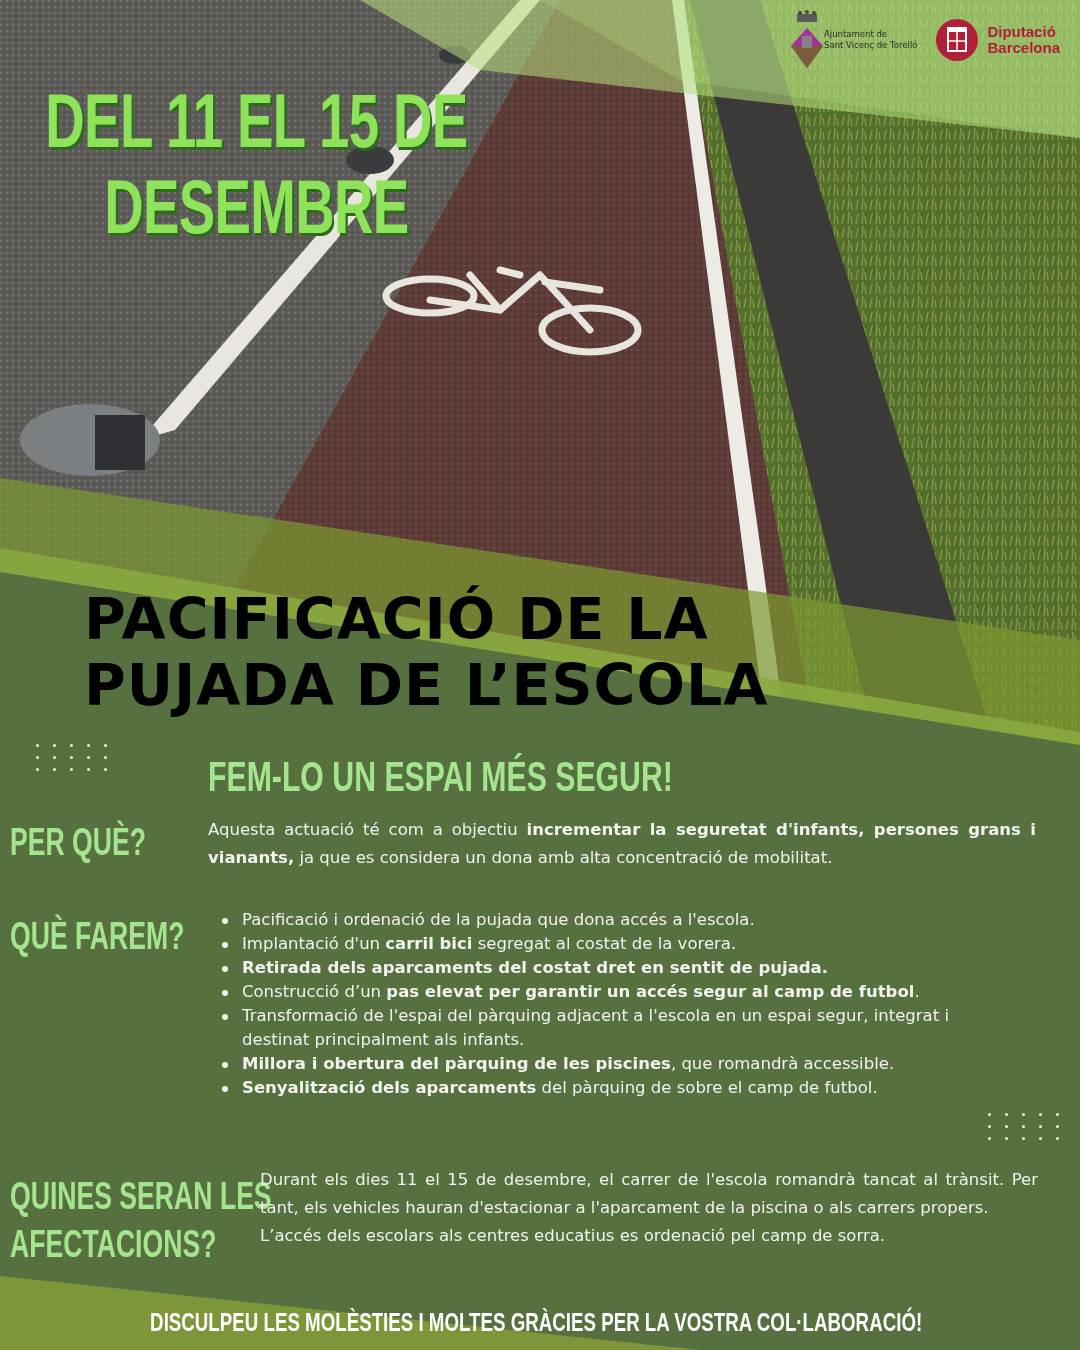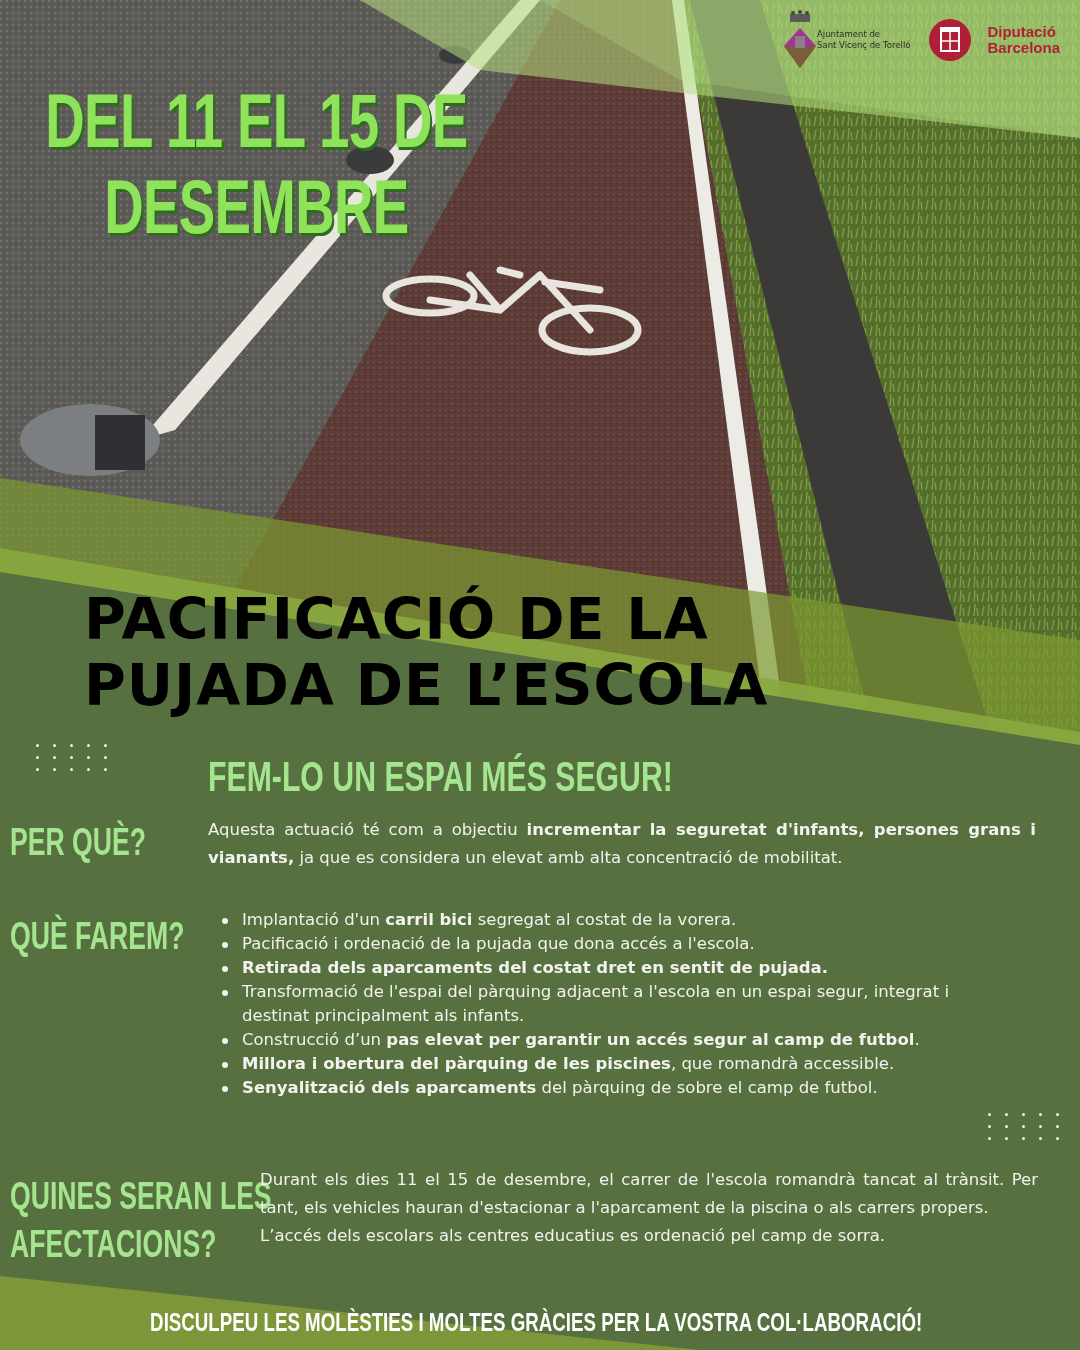--- a/index.html
+++ b/index.html
@@ -10,21 +10,21 @@
   .photo { position: absolute; left: 0; top: 0; width: 1080px; height: 760px; overflow: hidden; }
   .photo svg { position: absolute; left: 0; top: 0; }
 
   
   .bands { position: absolute; left: 0; top: 0; width: 1080px; height: 1350px; pointer-events: none; }
 
   
   .logos { position: absolute; top: 10px; right: 20px; display: flex; align-items: center; gap: 18px; }
   .logo-ajunt { display: flex; align-items: center; }
   .logo-ajunt .txt { font-size: 8.5px; line-height: 11px; color: #2c2c2c; font-family: "DejaVu Sans", sans-serif; }
-  .logo-dipu { display: flex; align-items: center; gap: 15px; }
+  .logo-dipu { display: flex; align-items: center; gap: 8px; }
   .logo-dipu .txt { font-size: 15px; line-height: 16px; color: #b01f37; font-weight: bold; font-family: "Liberation Sans", sans-serif; }
 
   
   .date { position: absolute; left: 26px; top: 78px; width: 460px; text-align: center;
           font-family: "Liberation Sans", sans-serif; font-weight: bold; color: #8ee35a;
           font-size: 76px; line-height: 86px; letter-spacing: -1px;
           transform: scaleX(0.72); transform-origin: left top; width: 640px;
           text-shadow: 3px 3px 0 #2f6b1f; }
 
   
@@ -172,31 +172,31 @@
     <span></span>
     <span></span>
     <span></span>
     <span></span>
 </div>
 
 <div class="subtitle">FEM-LO UN ESPAI MÉS SEGUR!</div>
 
 <div class="label" style="left:10px; top:820px;">PER QUÈ?</div>
 <div class="body-text justify" style="left:208px; top:816px; width:828px;">
-  <span>Aquesta actuació té com a objectiu </span><b>incrementar la seguretat d'infants, persones grans i vianants,</b><span> ja que es considera un elevat amb alta concentració de mobilitat.</span>
+  <span>Aquesta actuació té com a objectiu </span><b>incrementar la seguretat d'infants, persones grans i vianants,</b><span> ja que es considera un dona amb alta concentració de mobilitat.</span>
 </div>
 
 <div class="label" style="left:10px; top:914px;">QUÈ FAREM?</div>
 <div class="body-text" style="left:216px; top:908px; width:790px;">
   <ul class="list">
+    <li><span>Pacificació i ordenació de la pujada que dona accés a l'escola.</span><b></b><span></span></li>
     <li><span>Implantació d'un </span><b>carril bici</b><span> segregat al costat de la vorera.</span></li>
-    <li><span>Pacificació i ordenació de la pujada que dona accés a l'escola.</span><b></b><span></span></li>
     <li><span></span><b>Retirada dels aparcaments del costat dret en sentit de pujada.</b><span></span></li>
+    <li><span>Construcció d’un </span><b>pas elevat per garantir un accés segur al camp de futbol</b><span>.</span></li>
     <li><span>Transformació de l'espai del pàrquing adjacent a l'escola en un espai segur, integrat i destinat principalment als infants.</span><b></b><span></span></li>
-    <li><span>Construcció d’un </span><b>pas elevat per garantir un accés segur al camp de futbol</b><span>.</span></li>
     <li><span></span><b>Millora i obertura del pàrquing de les piscines</b><span>, que romandrà accessible.</span></li>
     <li><span></span><b>Senyalització dels aparcaments</b><span> del pàrquing de sobre el camp de futbol.</span></li>
   </ul>
 </div>
 
 <div class="dots" style="left:988px; top:1113px;">
   <span></span>
     <span></span>
     <span></span>
     <span></span>

